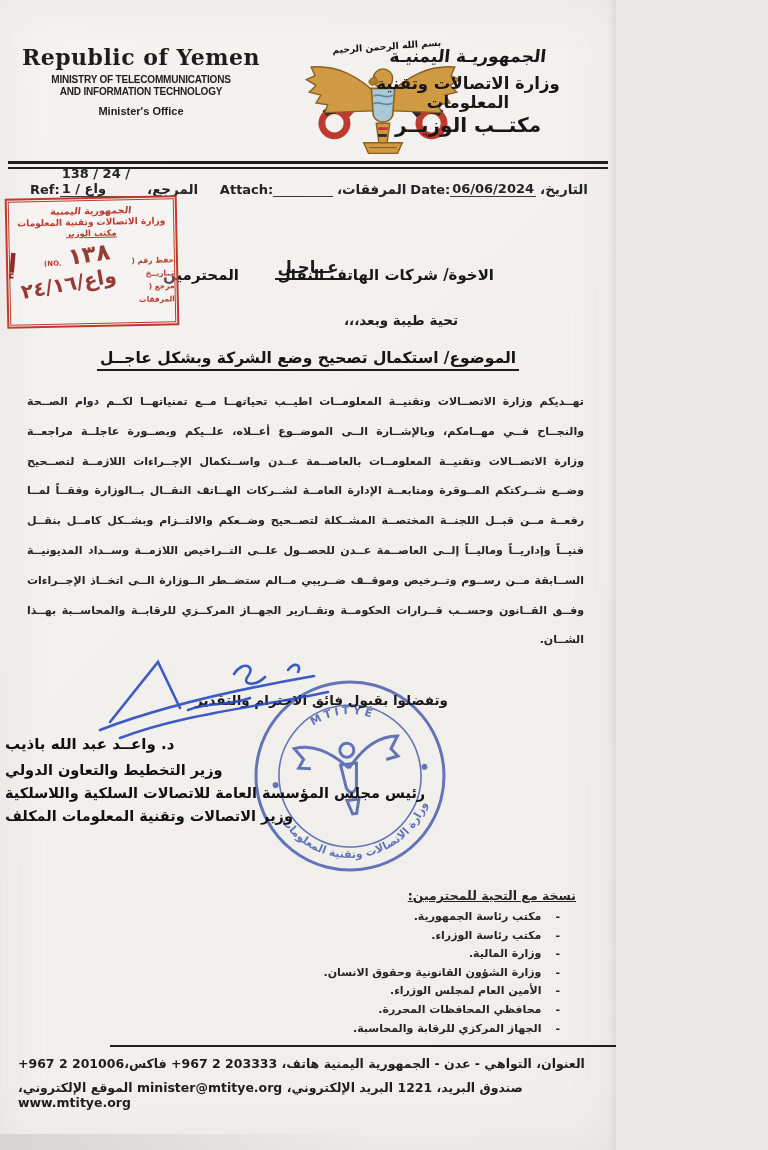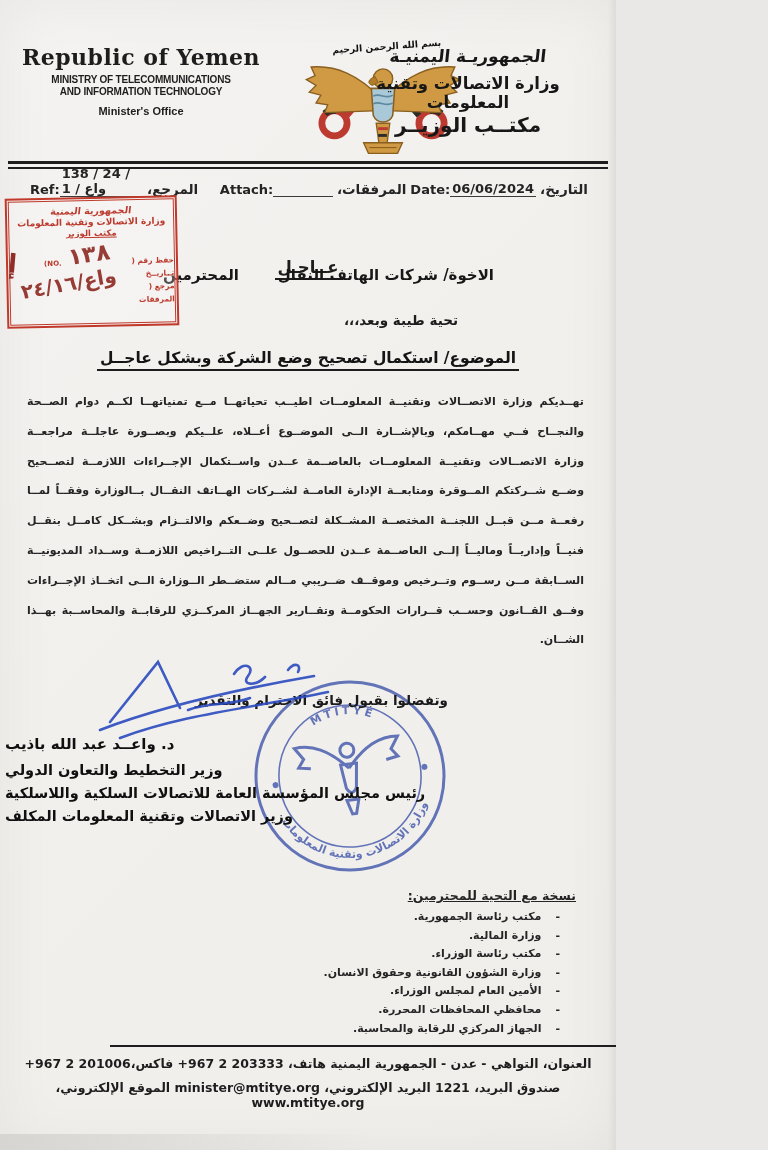--- a/index.html
+++ b/index.html
@@ -69,21 +69,21 @@
   .sig-name{font-size:15px;font-weight:bold;margin-bottom:9px;}
   .sig-title{font-size:14.5px;font-weight:bold;margin-bottom:7px;}
 
   
   .cc{position:absolute;top:888px;right:40px;direction:rtl;text-align:right;color:#242424;z-index:2;}
   .cc-header{font-size:12.5px;font-weight:bold;text-decoration:underline;margin-bottom:5px;}
   .cc-item{font-size:11px;font-weight:bold;line-height:18.6px;padding-right:16px;}
   .cc-item .dash{margin-left:14px;}
 
   .footer-rule{position:absolute;top:1045px;left:110px;width:548px;height:2.4px;background:#1e1e1e;}
-  .footer{position:absolute;top:1056px;left:18px;right:18px;text-align:center;direction:rtl;font-size:12.5px;font-weight:bold;color:#1d1d1d;}
+  .footer{position:absolute;top:1056px;left:18px;right:18px;text-align:left;direction:rtl;font-size:12.5px;font-weight:bold;color:#1d1d1d;}
   .footer .f1{margin-bottom:9px;}
 </style>
 </head>
 <body>
 
 <div class="paper">
   <div class="shade-bottom"></div>
   <div class="shade-right"></div>
 
   <div class="hdr-en">
@@ -224,22 +224,22 @@
   <div class="sig-block">
     <div class="sig-name">د. واعــد عبد الله باذيب</div>
     <div class="sig-title">وزير التخطيط والتعاون الدولي</div>
     <div class="sig-title">رئيس مجلس المؤسسة العامة للاتصالات السلكية واللاسلكية</div>
     <div class="sig-title">وزير الاتصالات وتقنية المعلومات المكلف</div>
   </div>
 
   <div class="cc">
     <div class="cc-header">نسخة مع التحية للمحترمين:</div>
     <div class="cc-item"><span class="dash">-</span><span>مكتب رئاسة الجمهورية.</span></div>
+    <div class="cc-item"><span class="dash">-</span><span>مكتب رئاسة الوزراء.</span></div>
     <div class="cc-item"><span class="dash">-</span><span>وزارة المالية.</span></div>
-    <div class="cc-item"><span class="dash">-</span><span>مكتب رئاسة الوزراء.</span></div>
     <div class="cc-item"><span class="dash">-</span><span>وزارة الشؤون القانونية وحقوق الانسان.</span></div>
     <div class="cc-item"><span class="dash">-</span><span>الأمين العام لمجلس الوزراء.</span></div>
     <div class="cc-item"><span class="dash">-</span><span>محافظي المحافظات المحررة.</span></div>
     <div class="cc-item"><span class="dash">-</span><span>الجهاز المركزي للرقابة والمحاسبة.</span></div>
   </div>
 
   <div class="footer-rule"></div>
   <div class="footer">
     <div class="f1">العنوان، التواهي - عدن - الجمهورية اليمنية  هاتف، ‎+967 2 203333‎ فاكس،‎+967 2 201006‎</div>
     <div class="f2">صندوق البريد، 1221 البريد الإلكتروني، minister@mtitye.org الموقع الإلكتروني، www.mtitye.org</div>

